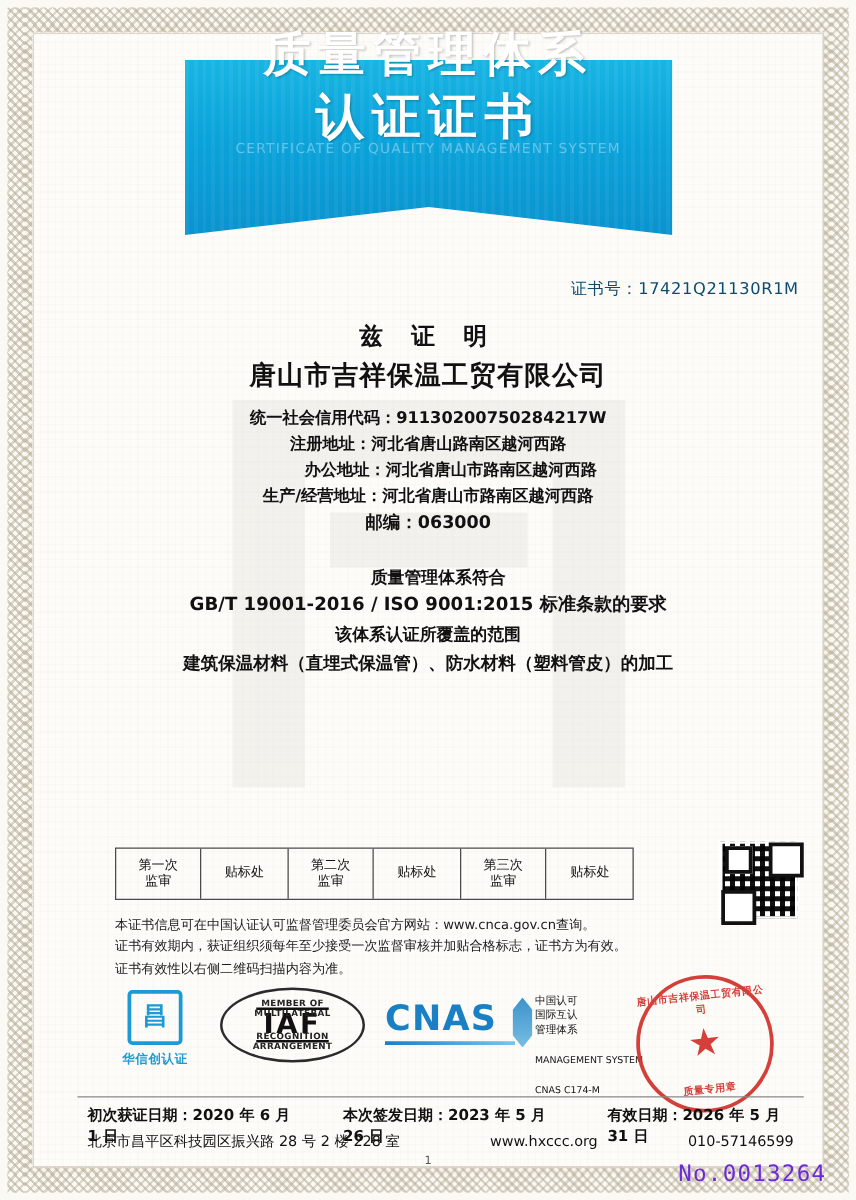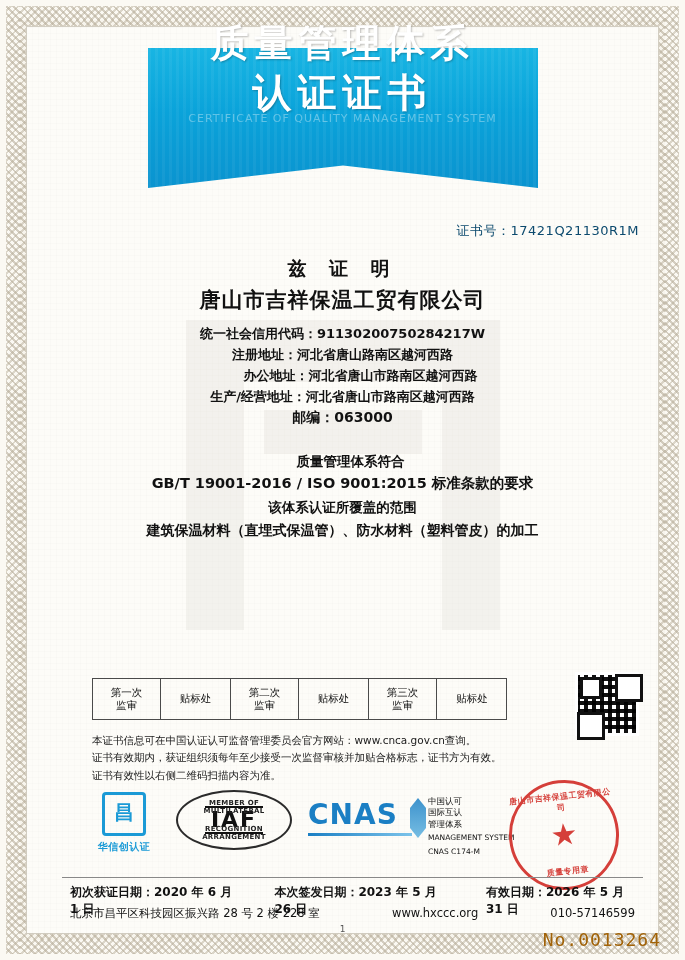--- a/index.html
+++ b/index.html
@@ -360,21 +360,21 @@
   }
 
   .logo-cnas-text {
     position: absolute;
     left: 348px; top: 8px;
     font-size: 8.5px;
     line-height: 1.35;
     color: #111;
   }
   .logo-cnas-text .cn { font-size: 8.5px; }
-  .logo-cnas-text .en { font-size: 7.5px; margin-top: 3px; }
+  .logo-cnas-text .en { font-size: 7.5px; margin-top: 13px; }
   .cnas-emblem {
     position: absolute;
     left: 330px; top: 10px;
     width: 16px; height: 40px;
     background: linear-gradient(180deg,#1b7fc4,#5fb3e0);
     clip-path: polygon(50% 0, 100% 25%, 100% 75%, 50% 100%, 0 75%, 0 25%);
     opacity: .85;
   }
 
   .seal {
@@ -437,21 +437,21 @@
     top: 924px;
     text-align: center;
     font-size: 9px;
     color: #555;
   }
   .serial {
     position: absolute;
     right: 24px;
     bottom: 10px;
     font-size: 18px;
-    color: #a16207;
+    color: #6d28d9;
     font-family: "DejaVu Sans Mono", "Liberation Mono", monospace;
     letter-spacing: 1px;
   }
 </style>
 </head>
 <body>
 
 <div class="page">
   <div class="guilloche-outer"></div>
   <div class="guilloche-inner"></div>

